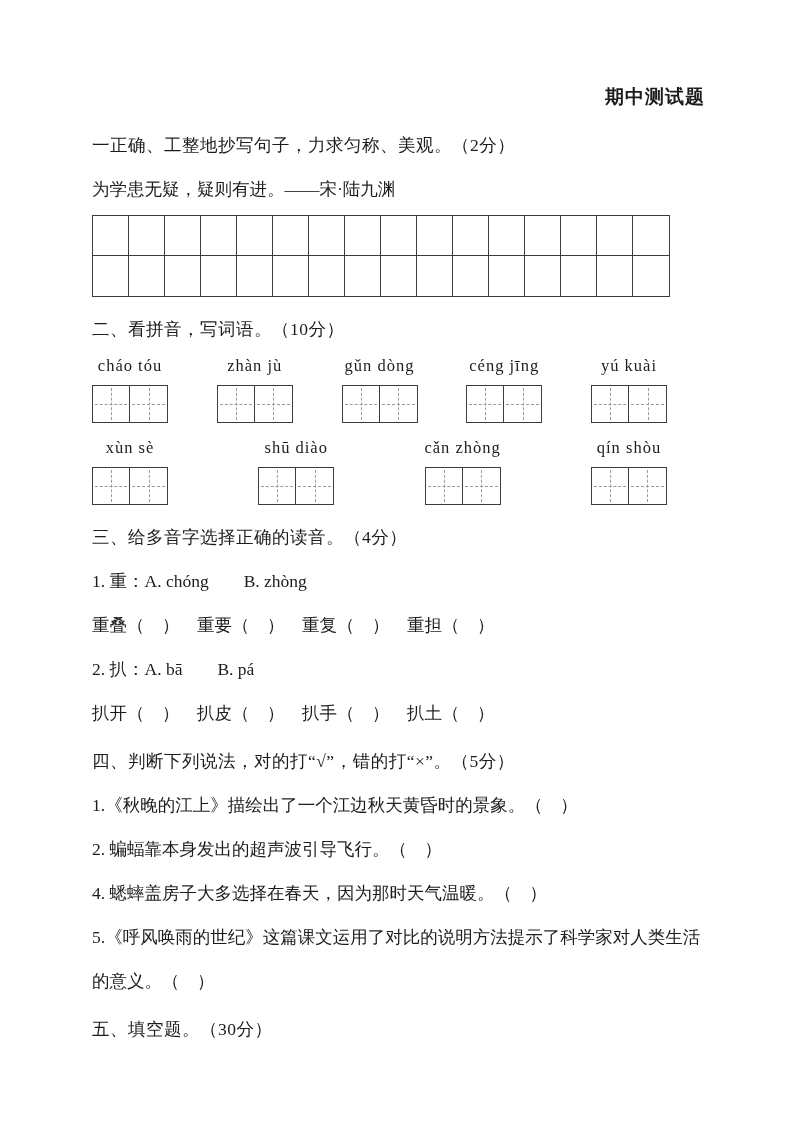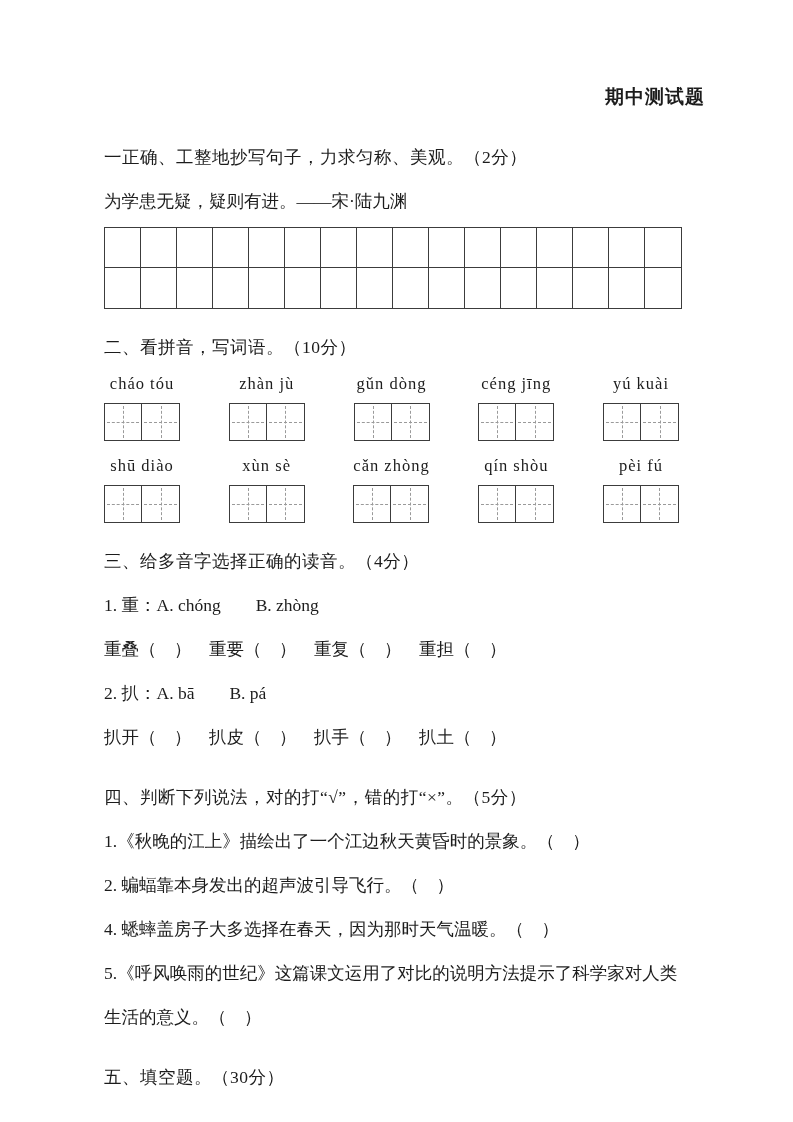--- a/index.html
+++ b/index.html
@@ -48,21 +48,21 @@
   .tian-cell:last-child { border-right:none; }
   .tian-cell::before {
     content:""; position:absolute; left:2px; right:2px; top:50%;
     border-top:1px dashed #9a9a9a;
   }
   .tian-cell::after {
     content:""; position:absolute; top:2px; bottom:2px; left:50%;
     border-left:1px dashed #9a9a9a;
   }
 
-  .sec { margin:16px; }
+  .sec { margin:4px; }
   .mt-sm { margin-top:4px; }
 </style>
 </head>
 <body>
 
 <div class="page">
 
   <div class="title">期中测试题</div>
 
   <section class="sec">
@@ -138,49 +138,42 @@
         <div class="pinyin-item">
           <div class="pinyin-label">yú kuài</div>
           <div class="tian-grid">
             <div class="tian-cell"></div>
             <div class="tian-cell"></div>
           </div>
         </div>
       </div>
     <div class="pinyin-row">
         <div class="pinyin-item">
+          <div class="pinyin-label">xùn sè</div>
+          <div class="tian-grid">
+            <div class="tian-cell"></div>
+            <div class="tian-cell"></div>
+          </div>
+        </div>
+        <div class="pinyin-item">
           <div class="pinyin-label">shū diào</div>
           <div class="tian-grid">
             <div class="tian-cell"></div>
             <div class="tian-cell"></div>
           </div>
         </div>
         <div class="pinyin-item">
-          <div class="pinyin-label">xùn sè</div>
-          <div class="tian-grid">
-            <div class="tian-cell"></div>
-            <div class="tian-cell"></div>
-          </div>
-        </div>
-        <div class="pinyin-item">
           <div class="pinyin-label">cǎn zhòng</div>
           <div class="tian-grid">
             <div class="tian-cell"></div>
             <div class="tian-cell"></div>
           </div>
         </div>
         <div class="pinyin-item">
           <div class="pinyin-label">qín shòu</div>
-          <div class="tian-grid">
-            <div class="tian-cell"></div>
-            <div class="tian-cell"></div>
-          </div>
-        </div>
-        <div class="pinyin-item">
-          <div class="pinyin-label">pèi fú</div>
           <div class="tian-grid">
             <div class="tian-cell"></div>
             <div class="tian-cell"></div>
           </div>
         </div>
       </div>
   </section>
 
   <section class="sec">
     <p class="line heading mt-sm">三、给多音字选择正确的读音。（4分）</p>

